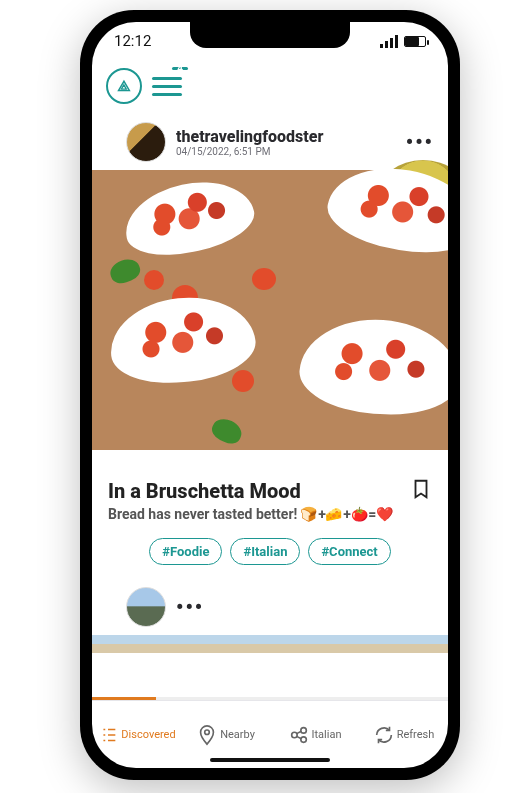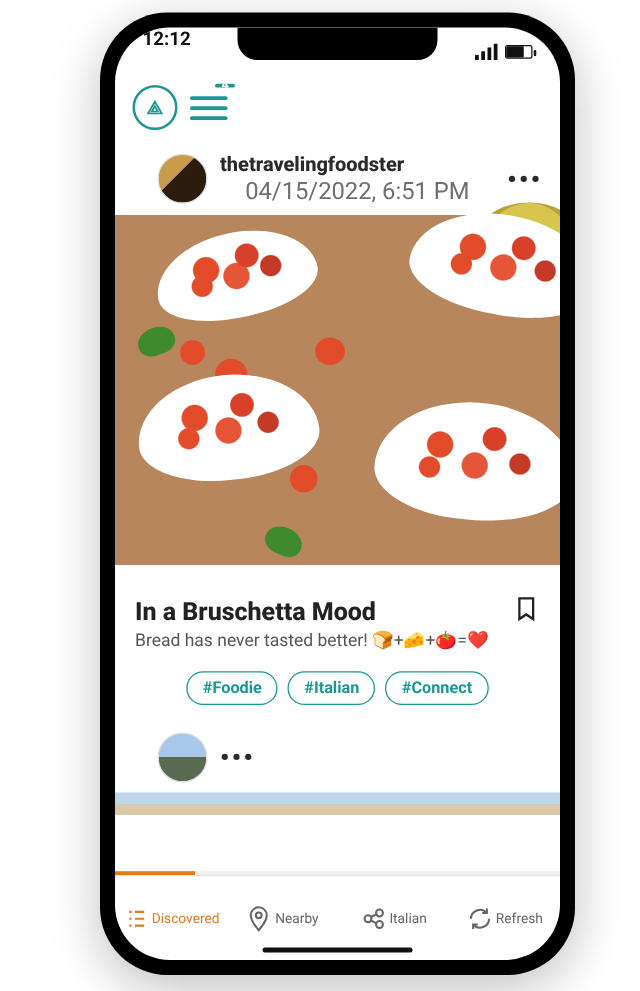--- a/index.html
+++ b/index.html
@@ -39,24 +39,25 @@
     width: 160px;
     height: 26px;
     background: #000;
     border-bottom-left-radius: 16px;
     border-bottom-right-radius: 16px;
     z-index: 10;
   }
   .statusbar {
     height: 38px;
     display: flex;
+    align-items: center;
     justify-content: space-between;
     padding: 0 22px;
     font-size: 15px;
-    font-weight: 700;
+    font-weight: 400;
     color: #111;
   }
   .sb-icons { display: flex; gap: 6px; align-items: center; }
   .bars { display: flex; align-items: flex-end; gap: 2px; }
   .bars span { width: 3px; background:#111; display:block; }
   .bars span:nth-child(1){height:4px}
   .bars span:nth-child(2){height:7px}
   .bars span:nth-child(3){height:10px}
   .bars span:nth-child(4){height:13px}
   .battery { width: 22px; height: 11px; border:1.5px solid #111; border-radius:2px; position:relative; }
@@ -102,21 +103,21 @@
     background:linear-gradient(135deg,#c79b4b 40%,#2b1c0d 41%);
     border:1px solid #ddd;
   }
   .avatar2 {
     width:40px;height:40px;border-radius:50%;
     background:linear-gradient(180deg,#a7c8e8 48%,#5a6b52 49%);
     border:1px solid #ddd;
   }
   .ph-text { flex:1; }
   .ph-user{font-weight:800;font-size:16px;color:#2a2a2e;}
-  .ph-date{font-size:19px;color:#6e6e76;text-align:center;}
+  .ph-date{font-size:10px;color:#6e6e76;}
   .dots{font-size:20px;color:#2a2a2e;letter-spacing:2px;font-weight:900;}
   .hero {
     height:280px; background:#b8865c; position:relative;
   }
   .slice {
     position:absolute; border-radius:50% 50% 48% 48% / 60% 60% 40% 40%;
     background:#fff;
   }
   .top1{width:130px;height:68px;left:32px;top:14px;transform:rotate(-12deg);}
   .top2{width:150px;height:80px;right:-30px;top:0;transform:rotate(10deg);}
@@ -133,25 +134,25 @@
   .l1{width:26px;height:26px;left:80px;top:115px;}
   .l2{width:20px;height:20px;left:52px;top:100px;}
   .l3{width:24px;height:22px;left:160px;top:98px;}
   .l4{width:22px;height:22px;left:140px;top:200px;}
   .basil{width:30px;height:22px;background:#3e8a2d;border-radius:60% 60% 50% 50%;position:absolute;}
   .b1{left:18px;top:90px;transform:rotate(-20deg);}
   .b2{left:120px;top:250px;transform:rotate(25deg);}
   .spoon{position:absolute;right:18px;top:20px;width:48px;height:34px;background:radial-gradient(ellipse 24px 18px at 26px 16px,#c9c8c6 0 22px,transparent 23px);border-radius:50%;}
   .spoon::after{content:"";position:absolute;left:-44px;top:13px;width:56px;height:8px;background:#c9c8c6;border-radius:4px;transform:rotate(-4deg);}
   .oil{position:absolute;right:-20px;top:-10px;width:90px;height:70px;border-radius:50%;background:radial-gradient(circle,#d8c54d 0 60%,#b7a23a 61% 100%);}
-  .post-body{padding:24px 16px 8px;}
+  .post-body{padding:12px 16px 8px;margin-top:16px;}
   .post-title-row{display:flex;align-items:center;justify-content:space-between;}
   .post-title{font-size:20px;font-weight:800;color:#222;}
   .bookmark svg{width:22px;height:22px;fill:none;stroke:#222;stroke-width:2;}
-  .post-desc{font-size:14px;color:#555;margin-top:2px;}
+  .post-desc{font-size:14px;color:#555;margin-top:2px;font-weight:bold;}
   .tags{display:flex;gap:8px;justify-content:center;padding:8px 0 12px;}
   .tag{
     border:1.5px solid #1c9792;color:#1c9792;font-weight:700;font-size:13px;
     padding:5px 12px;border-radius:16px;
   }
   .nav {
     height:68px;border-top:1px solid #e6e6ea;display:flex;
   }
   .nav-item{
     flex:1;display:flex;align-items:center;justify-content:center;

